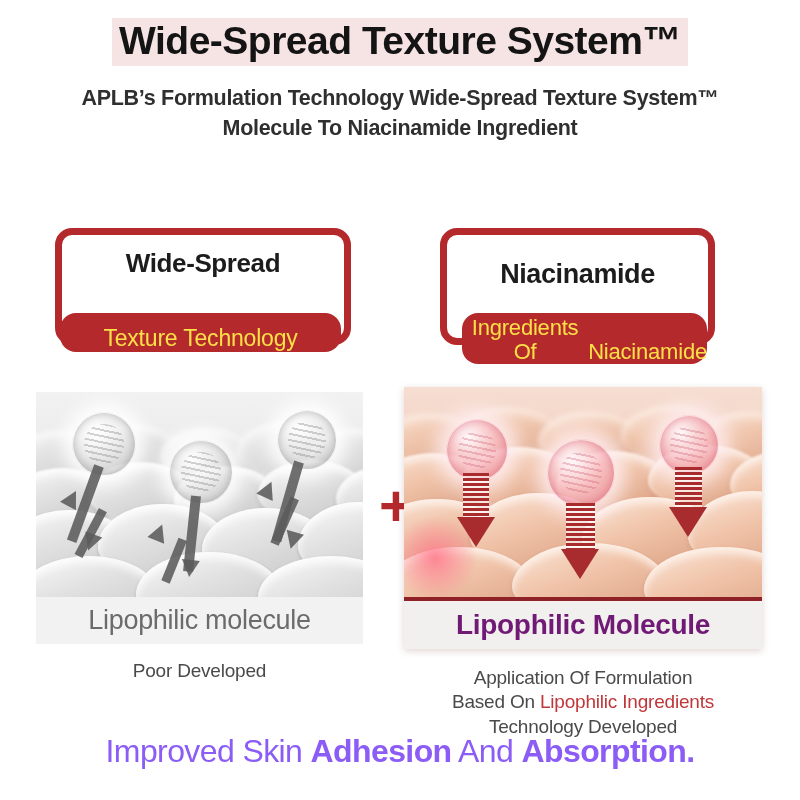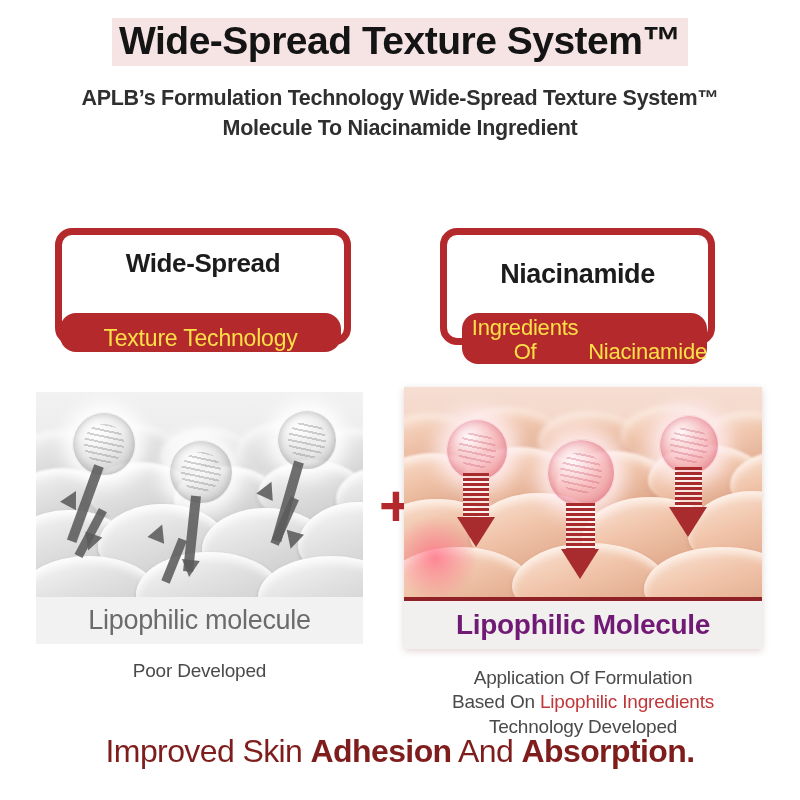--- a/index.html
+++ b/index.html
@@ -315,21 +315,21 @@
   .foot-right .fr-line { display: block; }
   .red-text { color: #c0373a; }
 
   .headline {
     position: absolute;
     left: 0;
     top: 733px;
     width: 800px;
     text-align: center;
     font-size: 32px;
-    color: #7f1d1d;
+    color: #8b5cf6;
     letter-spacing: -0.6px;
   }
   .headline b { font-weight: bold; }
 </style>
 </head>
 <body>
 
 <div class="page">
 
   <div class="title-block">

